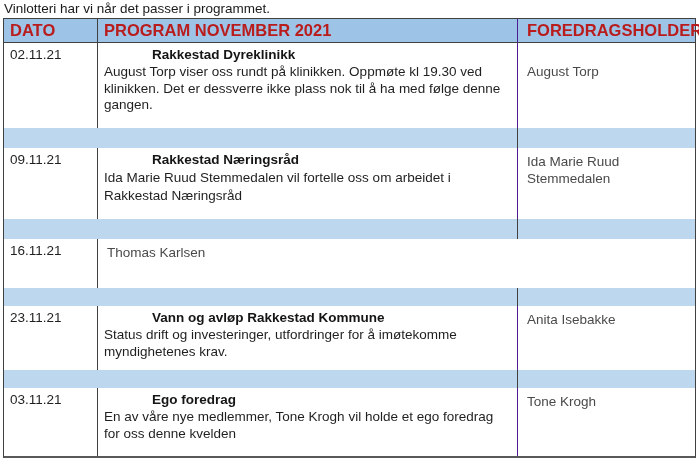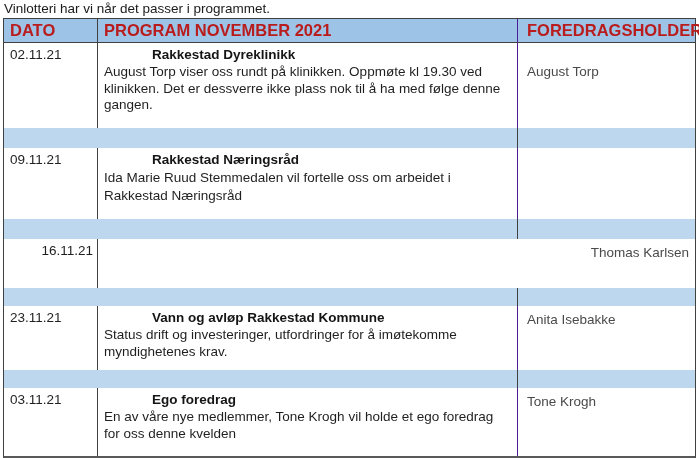--- a/index.html
+++ b/index.html
@@ -41,21 +41,21 @@
     padding-top: 2px;
   }
   .content .c1 { font-size: 13.5px; color: #1f1f1f; }
   .title { font-weight: bold; font-size: 13.5px; color: #151515; line-height: 17px; margin-left: 48px; }
   .desc  { font-size: 13.5px; color: #1f1f1f; line-height: 16.5px; margin-top: 1px; }
   .desc.plain { font-style: normal; line-height: 18px; }
   .speaker-name { font-size: 13.5px; color: #4a4a4a; line-height: 17px; }
   .r1 .c3 { padding-top: 20px; }
   .row-1 { min-height: 85px; }
   .row-2 { min-height: 71px; }
-  .row-3 { min-height: 49px; text-align: right; }
+  .row-3 { min-height: 49px; }
   .row-4 { min-height: 60px; }
   .row-5 { min-height: 68px; }
   .spacer { background: #BDD7EE; }
   .sp-tall { height: 20px; }
   .sp-short { height: 18px; }
   .sp-left { width: 514px; border-right: 1px solid #404040; }
   .sp-right { flex: 1 1 auto; }
 </style>
 </head>
 <body>
@@ -86,20 +86,23 @@
     <div class="row spacer sp-tall">
       <div class="cell sp-left"></div>
       <div class="cell sp-right"></div>
     </div>
 
     <div class="row content row-2">
       <div class="cell c1">09.11.21</div>
       <div class="cell c2">
         <div class="title">Rakkestad Næringsråd</div>
         <div class="desc plain">Ida Marie Ruud Stemmedalen vil fortelle oss om arbeidet i Rakkestad Næringsråd</div>
+      </div>
+      <div class="cell c3">
+        <div class="speaker-name">Ida Marie Ruud Stemmedalen</div>
       </div>
     </div>
 
     <div class="row spacer sp-tall">
       <div class="cell sp-left"></div>
       <div class="cell sp-right"></div>
     </div>
 
     <div class="row content row-3">
       <div class="cell c1">16.11.21</div>

